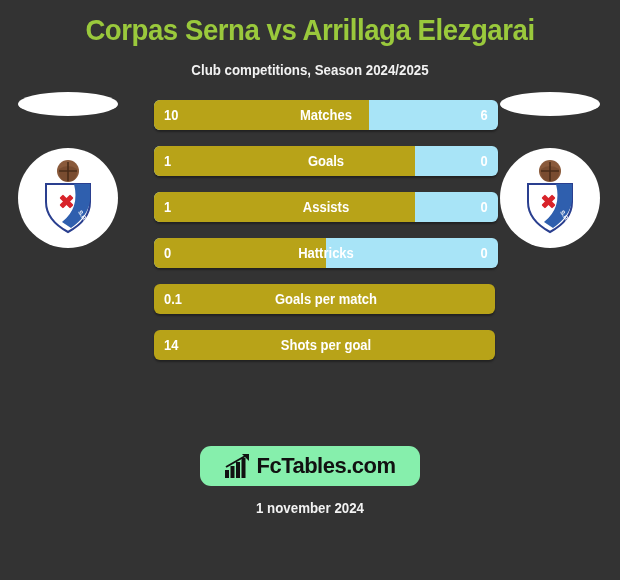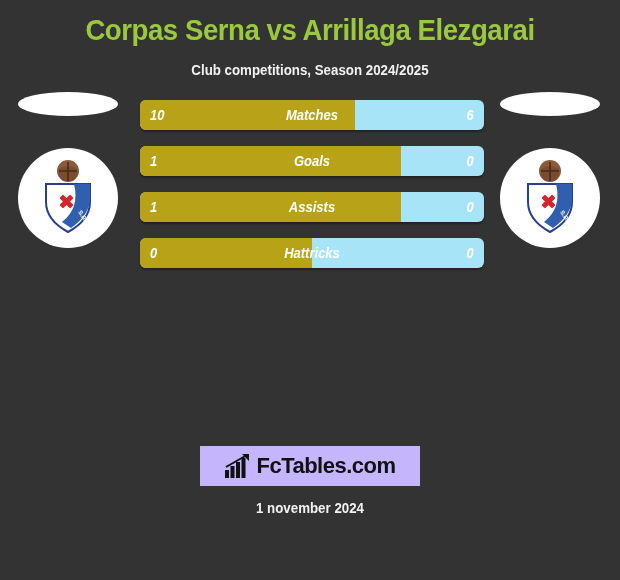--- a/index.html
+++ b/index.html
@@ -77,24 +77,23 @@
     position: absolute;
     top: 12px;
     left: 22px;
     width: 56px;
     height: 76px;
   }
 
   
   .rows {
     position: absolute;
-    left: 140px;
+    left: 154px;
     top: 0;
     width: 344px;
-    font-style: italic;
   }
   .row {
     position: relative;
     height: 30px;
     margin-bottom: 16px;
   }
   .bar {
     position: absolute;
     left: 0;
     top: 0;
@@ -141,25 +140,26 @@
     z-index: 3;
   }
 
   
   .logo-box {
     position: absolute;
     left: 200px;
     top: 446px;
     width: 220px;
     height: 40px;
-    background: #c4b5fd;
+    background: #86efac;
     display: flex;
     align-items: center;
     justify-content: center;
     gap: 4px;
+    border-radius: 11px;
   }
   .logo-text {
     color: #111111;
     font-size: 22px;
     font-weight: bold;
     letter-spacing: -0.5px;
   }
   .date {
     position: absolute;
     top: 500px;
@@ -242,20 +242,30 @@
         <div class="val away">0</div>
       </div>
       <div class="row">
         <div class="bar dual">
           <div class="fill-home" style="width: 50%;"></div>
         </div>
         <div class="val home">0</div>
         <div class="label">Hattricks</div>
         <div class="val away">0</div>
       </div>
+      <div class="row">
+        <div class="bar single"></div>
+        <div class="val home">0.1</div>
+        <div class="label">Goals per match</div>
+      </div>
+      <div class="row">
+        <div class="bar single"></div>
+        <div class="val home">14</div>
+        <div class="label">Shots per goal</div>
+      </div>
     </div>
 </div>
 
 <div class="logo-box">
   <svg width="28" height="26" viewBox="0 0 28 26">
     <rect x="1" y="17" width="4" height="8" fill="#111111"></rect>
     <rect x="6.5" y="13" width="4" height="12" fill="#111111"></rect>
     <rect x="12" y="9" width="4" height="16" fill="#111111"></rect>
     <rect x="17.5" y="5" width="4" height="20" fill="#111111"></rect>
     <path d="M2 14 L23 2" stroke="#111111" stroke-width="2" fill="none"></path>

